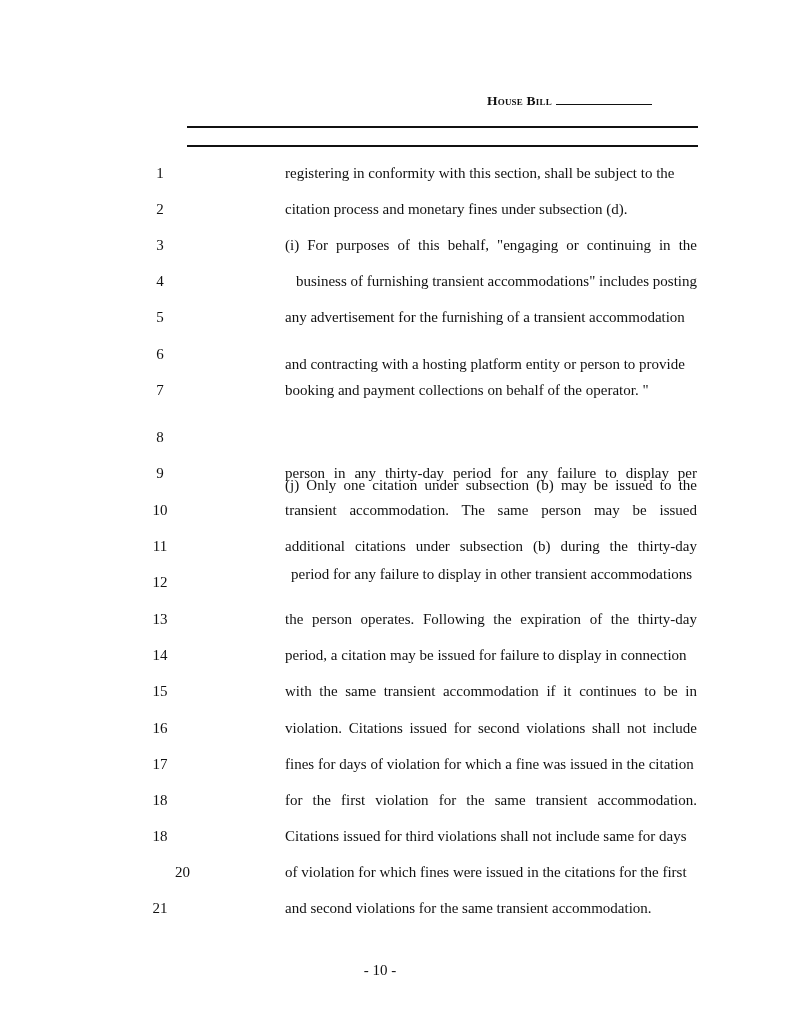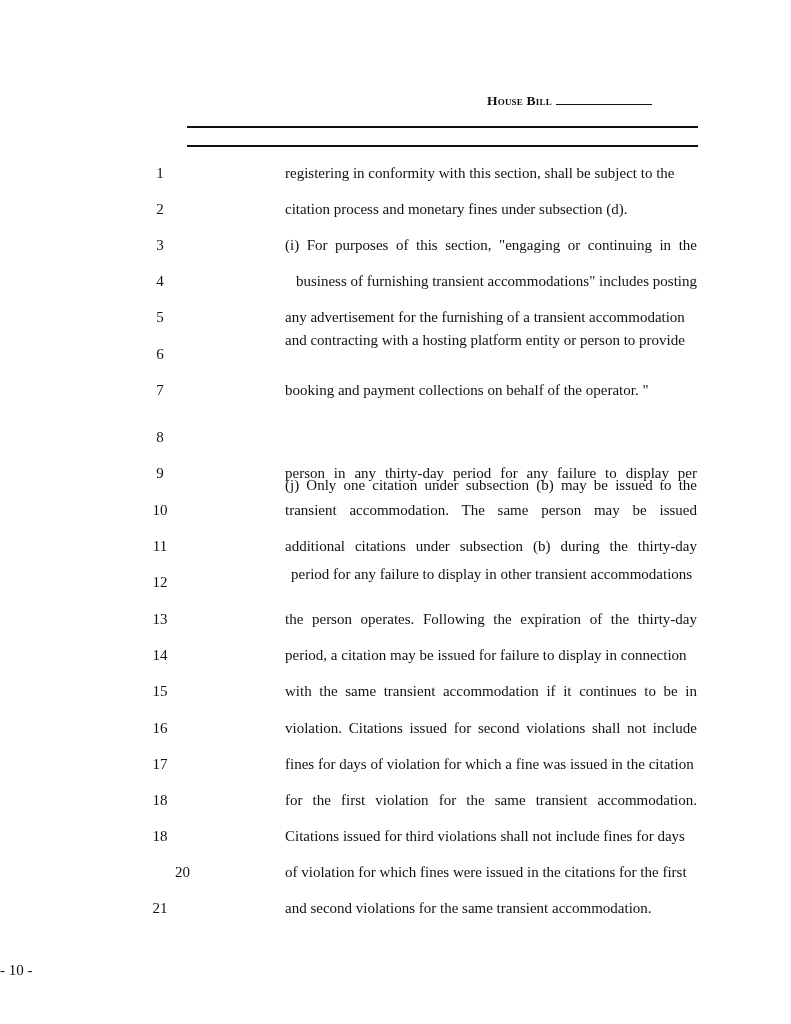--- a/index.html
+++ b/index.html
@@ -7,44 +7,44 @@
       font-family: "Liberation Serif", "DejaVu Serif", serif; color: #111; }
     .header-title { position: absolute; left: 487px; top: 92px; font-size: 13.5px; font-weight: bold; letter-spacing: 0.2px; white-space: nowrap; }
     .header-title .sc { font-variant: small-caps; }
     .blank { display: inline-block; width: 96px; border-bottom: 1px solid #111; height: 12px; vertical-align: baseline; margin-left: 4px; }
     .rule { position: absolute; left: 187px; width: 511px; background: #111; }
     .rule1 { top: 126px; height: 2px; }
     .rule2 { top: 145px; height: 1.5px; }
     .line-num { position: absolute; left: 130px; width: 60px; text-align: center; font-size: 15px; }
     .line-text { position: absolute; left: 285px; width: 412px; font-size: 15px; white-space: nowrap; }
     .just { text-align: justify; text-align-last: justify; white-space: normal; }
-    .footer { position: absolute; left: 0; width: 760px; top: 962px; text-align: left; font-size: 15px; font-family: Liberation Serif, serif; }
+    .footer { position: absolute; left: 0; width: 760px; top: 962px; text-align: center; font-size: 15px; font-family: Liberation Serif, serif; }
   </style>
 </head>
 <body>
 
 <div class="header-title">
   <span class="sc">House Bill</span><span class="blank"></span>
 </div>
 <div class="rule rule1"></div>
 <div class="rule rule2"></div>
 
 <div id="body-lines">
     <div class="line-num" style="top: 165px;">1</div>
     <div class="line-text" style="top: 165px;">registering in conformity with this section, shall be subject to the</div>
     <div class="line-num" style="top: 201px;">2</div>
     <div class="line-text" style="top: 201px;">citation process and monetary fines under subsection (d).</div>
     <div class="line-num" style="top: 237px;">3</div>
-    <div class="line-text just" style="top: 237px;">(i) For purposes of this section, "engaging or continuing in the</div>
+    <div class="line-text just" style="top: 237px;">(i) For purposes of this behalf, "engaging or continuing in the</div>
     <div class="line-num" style="top: 273px;">4</div>
     <div class="line-text" style="top: 273px; text-align: right;">business of furnishing transient accommodations" includes posting</div>
     <div class="line-num" style="top: 309px;">5</div>
     <div class="line-text" style="top: 309px;">any advertisement for the furnishing of a transient accommodation</div>
     <div class="line-num" style="top: 346px;">6</div>
-    <div class="line-text" style="top: 332px;">and contracting with a hosting platform entity or person to provide</div>
+    <div class="line-text" style="top: 356px;">and contracting with a hosting platform entity or person to provide</div>
     <div class="line-num" style="top: 382px;">7</div>
     <div class="line-text" style="top: 382px;">booking and payment collections on behalf of the operator. "</div>
     <div class="line-num" style="top: 429px;">8</div>
     <div class="line-text just" style="top: 429px; margin-top: 48px;">(j) Only one citation under subsection (b) may be issued to the</div>
     <div class="line-num" style="top: 465px;">9</div>
     <div class="line-text just" style="top: 465px;">person in any thirty-day period for any failure to display per</div>
     <div class="line-num" style="top: 502px;">10</div>
     <div class="line-text just" style="top: 502px;">transient accommodation. The same person may be issued</div>
     <div class="line-num" style="top: 538px;">11</div>
     <div class="line-text just" style="top: 538px;">additional citations under subsection (b) during the thirty-day</div>
@@ -56,20 +56,20 @@
     <div class="line-text" style="top: 647px;">period, a citation may be issued for failure to display in connection</div>
     <div class="line-num" style="top: 683px;">15</div>
     <div class="line-text just" style="top: 683px;">with the same transient accommodation if it continues to be in</div>
     <div class="line-num" style="top: 720px;">16</div>
     <div class="line-text just" style="top: 720px;">violation. Citations issued for second violations shall not include</div>
     <div class="line-num" style="top: 756px;">17</div>
     <div class="line-text" style="top: 756px;">fines for days of violation for which a fine was issued in the citation</div>
     <div class="line-num" style="top: 792px;">18</div>
     <div class="line-text just" style="top: 792px;">for the first violation for the same transient accommodation.</div>
     <div class="line-num" style="top: 828px;">18</div>
-    <div class="line-text" style="top: 828px;">Citations issued for third violations shall not include fines for days</div>
+    <div class="line-text" style="top: 828px;">Citations issued for third violations shall not include same for days</div>
     <div class="line-num" style="top: 864px; text-align: right;">20</div>
     <div class="line-text" style="top: 864px;">of violation for which fines were issued in the citations for the first</div>
     <div class="line-num" style="top: 900px;">21</div>
     <div class="line-text" style="top: 900px;">and second violations for the same transient accommodation.</div>
   </div>
 
 <div class="footer">- 10 -</div>
 
 </body></html>

